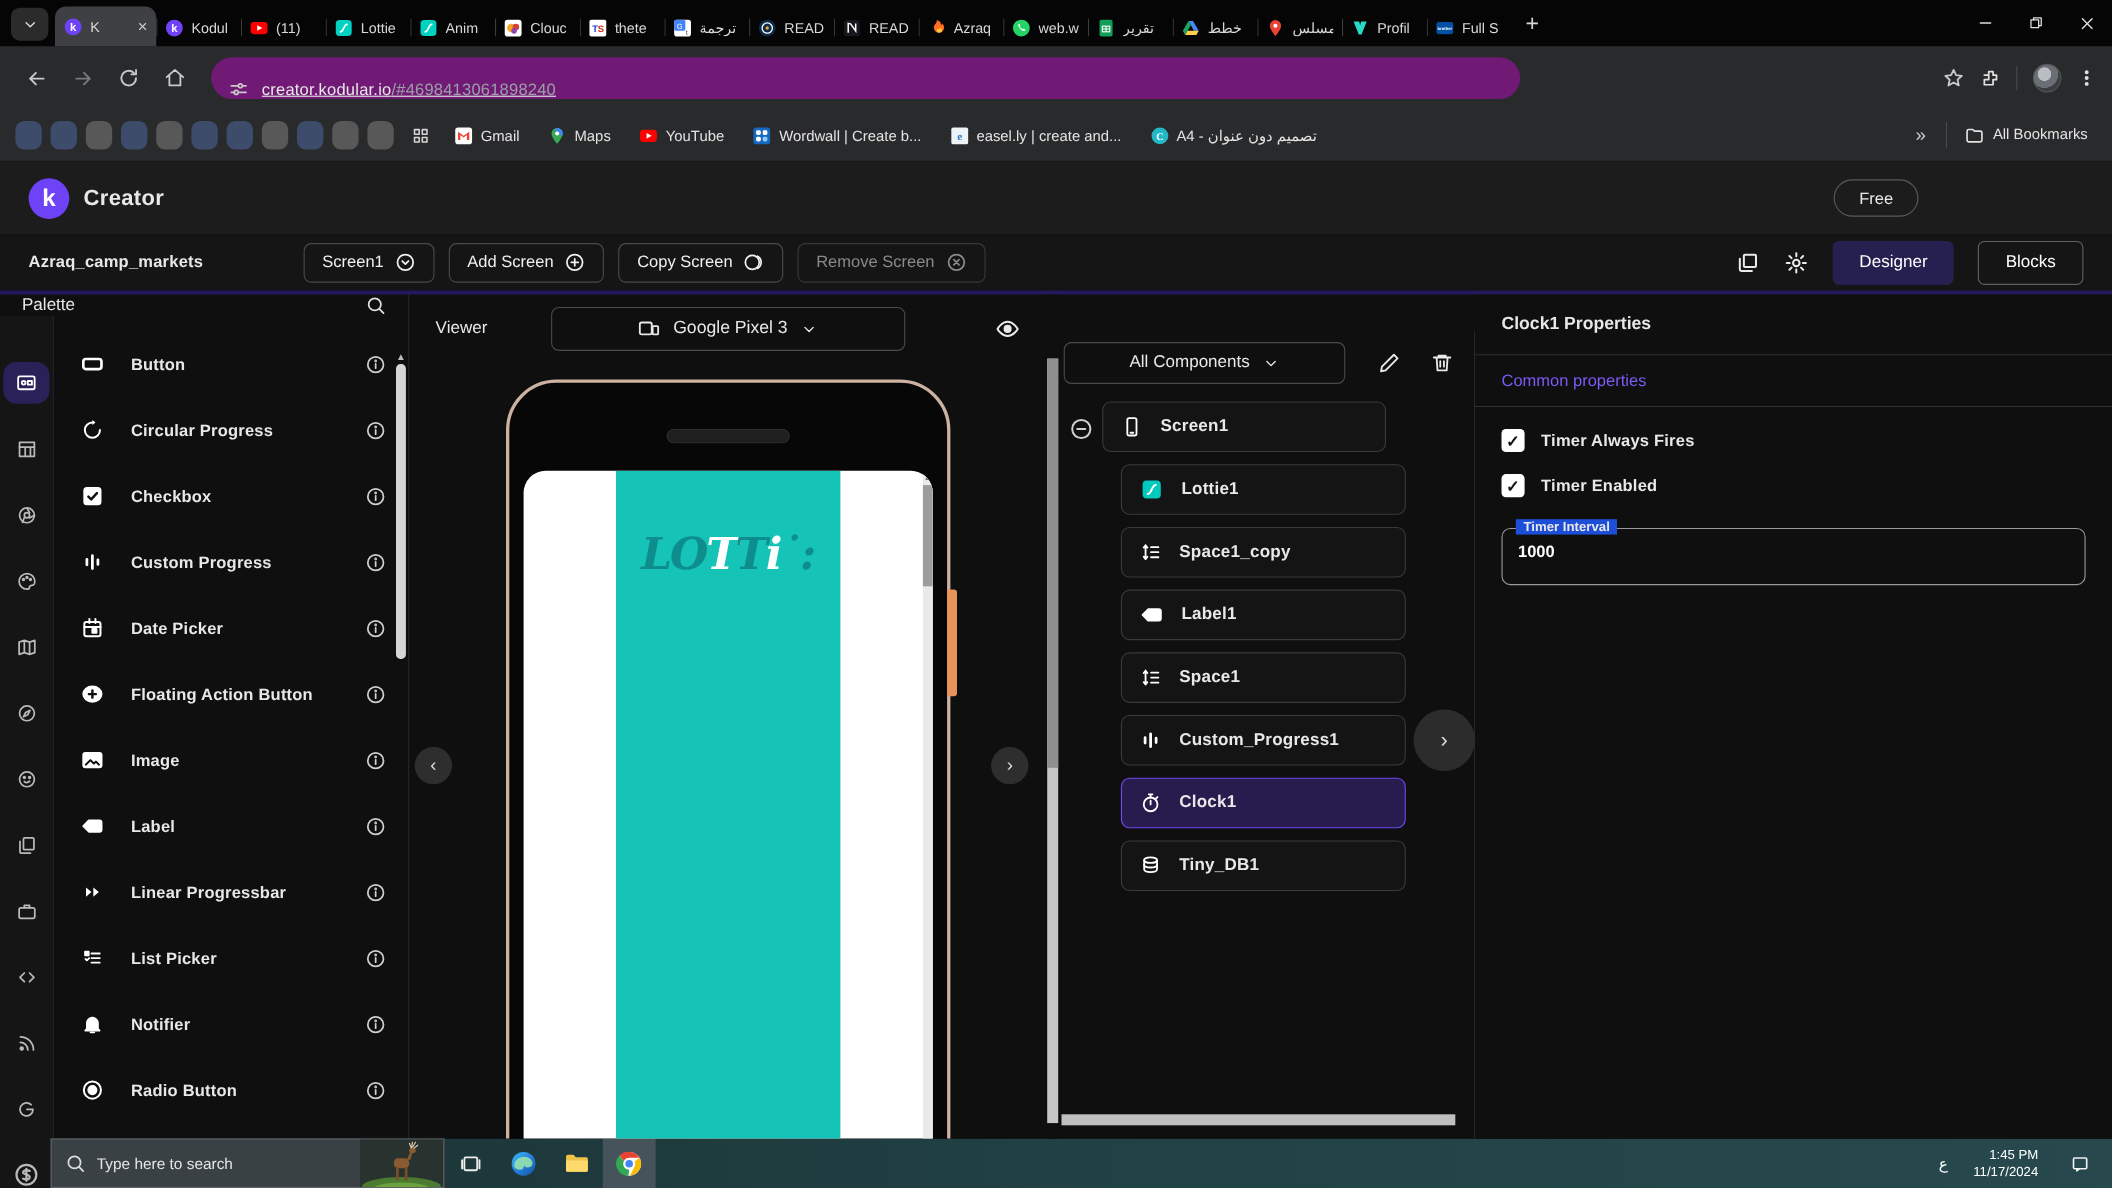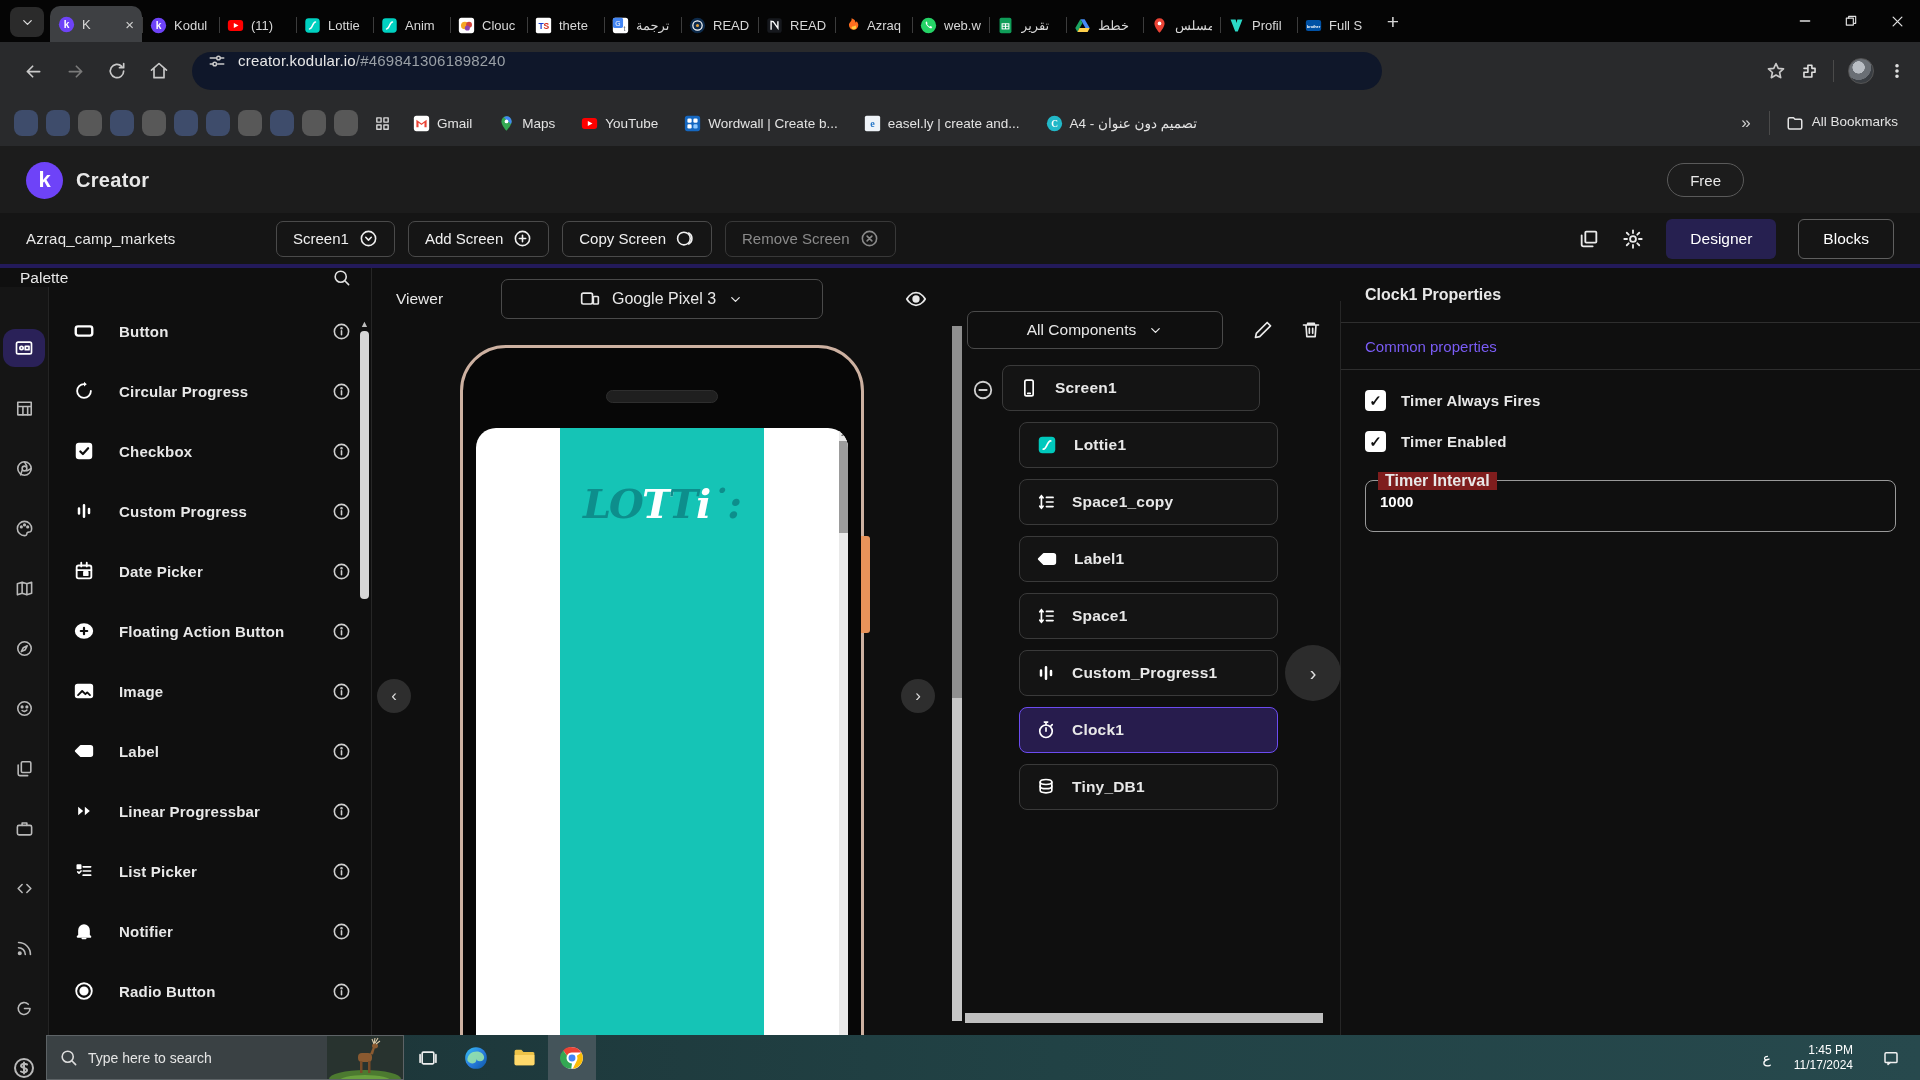--- a/index.html
+++ b/index.html
@@ -24,22 +24,22 @@
   .newtab { width:30px; height:30px; margin:0 0 5px 4px; color:#d5d5d5; font-size:21px;
     display:flex; align-items:center; justify-content:center; border-radius:50%; }
   .win-controls { margin-left:auto; display:flex; height:100%; align-items:stretch; }
   .win-btn { width:46px; display:flex; align-items:center; justify-content:center; color:#e0e0e0; }
 
   
   .toolbar { height:58px; background:#292a2c; display:flex; align-items:center; padding:0 14px; gap:4px; }
   .nav-btn { width:38px; height:38px; border-radius:50%; display:flex; align-items:center;
     justify-content:center; color:#c9c9c9; }
   .nav-btn.dim { color:#7a7a7a; }
-  .url-pill { flex:none; width:1190px; height:38px; margin-left:10px; background:#0f172a; border-radius:19px;
-    display:flex; align-items:flex-start; padding:0 16px; gap:12px; }
+  .url-pill { flex:none; width:1190px; height:38px; margin-left:10px; background:#701a75; border-radius:19px;
+    display:flex; align-items:flex-end; padding:0 16px; gap:12px;text-decoration:underline; }
   .site-info { color:#c9c9c9; }
   .url { font-size:15px; color:#e8e8e8; letter-spacing:.2px; }
   .url .path { color:#9aa0a6; }
   .tb-right { margin-left:auto; display:flex; align-items:center; gap:14px; }
   .tb-sep { width:1px; height:22px; background:#4a4a4a; }
   .avatar-chip { width:26px; height:26px; border-radius:50%;
     background:radial-gradient(circle at 40% 35%, #b9bec4 0 28%, #6a6f75 30% 58%, #3a3e43 60%); border:1px solid #555; }
 
   
   .bookbar { height:47px; background:#292a2c; border-bottom:1px solid #1c1c1c; display:flex;
@@ -59,21 +59,21 @@
   .kbrand { font-size:20px; font-weight:bold; margin-left:13px; letter-spacing:.3px; }
   .kmenus { display:flex; gap:66px; margin-left:216px; font-size:15.5px; }
   .kmenu { color:#f0f0f0; }
   .kh-right { margin-left:auto; display:flex; align-items:center; gap:30px; }
   .free-pill { border:1px solid #5a5a5a; border-radius:17px; height:34px; padding:0 22px; display:flex;
     align-items:center; font-size:15px; }
   .kh-ico { color:#eaeaea; }
 
   
   .screenbar { height:51px; background:#151515; display:flex; align-items:center; padding:0 26px; }
-  .project-name { font-size:15px; font-weight:normal; letter-spacing:.2px; width:250px; }
+  .project-name { font-size:15px; font-weight:bold; letter-spacing:.2px; width:250px; }
   .sbtns { display:flex; gap:13px; }
   .sbtn { height:36px; border:1px solid #4a4a4a; border-radius:7px; background:none; color:#f0f0f0;
     font-size:15px; display:flex; align-items:center; gap:10px; padding:0 16px;
     font-family:"Liberation Sans",sans-serif; }
   .sbtn.disabled { color:#8a8a8a; border-color:#383838; }
   .sb-right { margin-left:auto; display:flex; align-items:center; gap:22px; }
   .toggle-btn { height:40px; padding:0 24px; display:flex; align-items:center; font-size:15.5px;
     border-radius:6px; color:#fff; }
   .toggle-btn.designer { background:#262050; }
   .toggle-btn.blocks { border:1px solid #5f5f5f; }
@@ -160,22 +160,22 @@
   .props-title { height:54px; display:flex; align-items:center; padding:0 24px; font-size:16px; font-weight:bold; }
   .props hr { border:none; border-top:1px solid #2e2e2e; }
   .props-section { height:46px; display:flex; align-items:center; padding:0 24px; color:#7a5cf5;
     font-size:15px; font-weight:normal; }
   .prop-check { display:flex; align-items:center; padding:10px 24px; gap:15px; }
   .checkbox { width:21px; height:21px; background:#fff; border-radius:4px; color:#111; font-size:15px;
     font-weight:bold; display:flex; align-items:center; justify-content:center; }
   .prop-check .lbl { font-size:15px; font-weight:bold; letter-spacing:.2px; }
   .prop-field { position:relative; margin:18px 24px 0 24px; height:52px; border:1.5px solid #9a9a9a;
     border-radius:8px; }
-  .prop-field legend { position:absolute; top:-9px; left:12px; background:#7f1d1d; padding:0 7px;
-    font-size:16px; font-weight:bold; }
+  .prop-field legend { position:absolute; top:-9px; left:12px; background:#1d4ed8; padding:0 7px;
+    font-size:12px; font-weight:bold; }
   .prop-field input { position:absolute; left:14px; top:12px; width:300px; background:none; border:none;
     color:#fff; font-size:15px; font-weight:bold; font-family:"Liberation Sans",sans-serif; outline:none; }
 
   
   .taskbar { height:45px; background:linear-gradient(90deg,#1b3134,#214245 55%,#27494d);
     display:flex; align-items:stretch; }
   .tb-slot { width:48px; display:flex; align-items:center; justify-content:center; }
   .tb-slot.start { width:46px; }
   .searchbox { width:358px; background:#3a4144; border:1px solid #5d6366; display:flex; align-items:center;
     padding-left:12px; gap:10px; color:#e5e5e5; font-size:14px; position:relative; overflow:hidden; }

